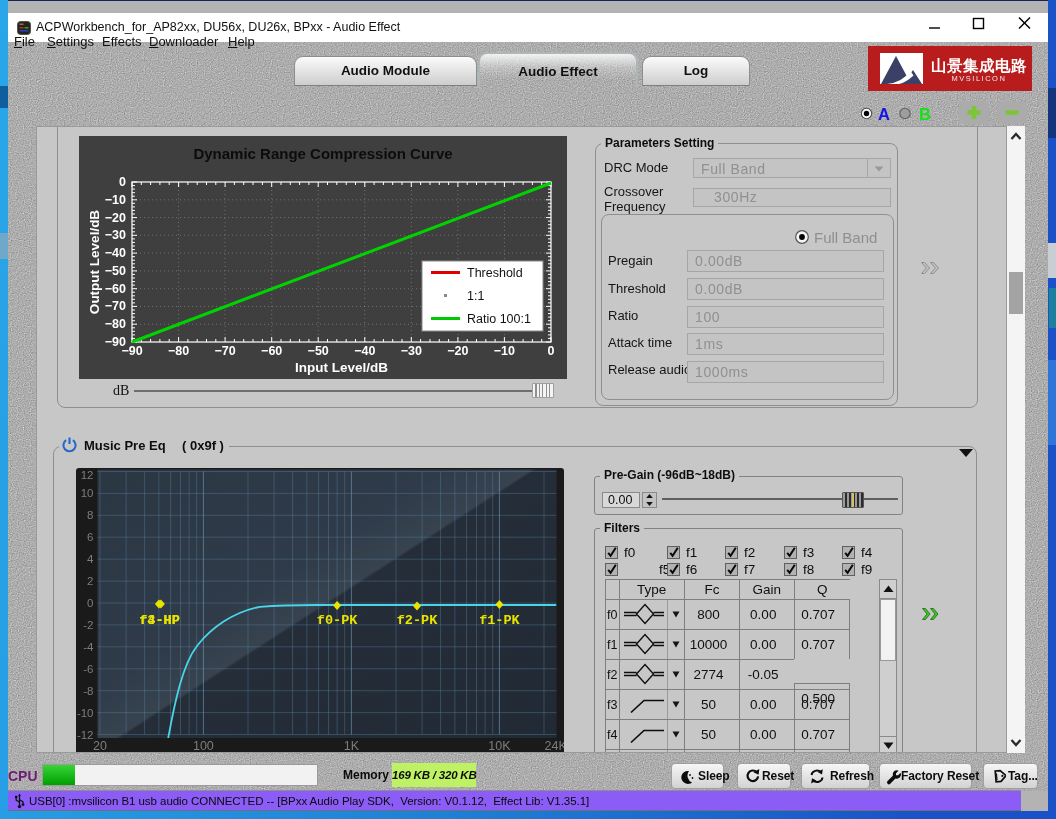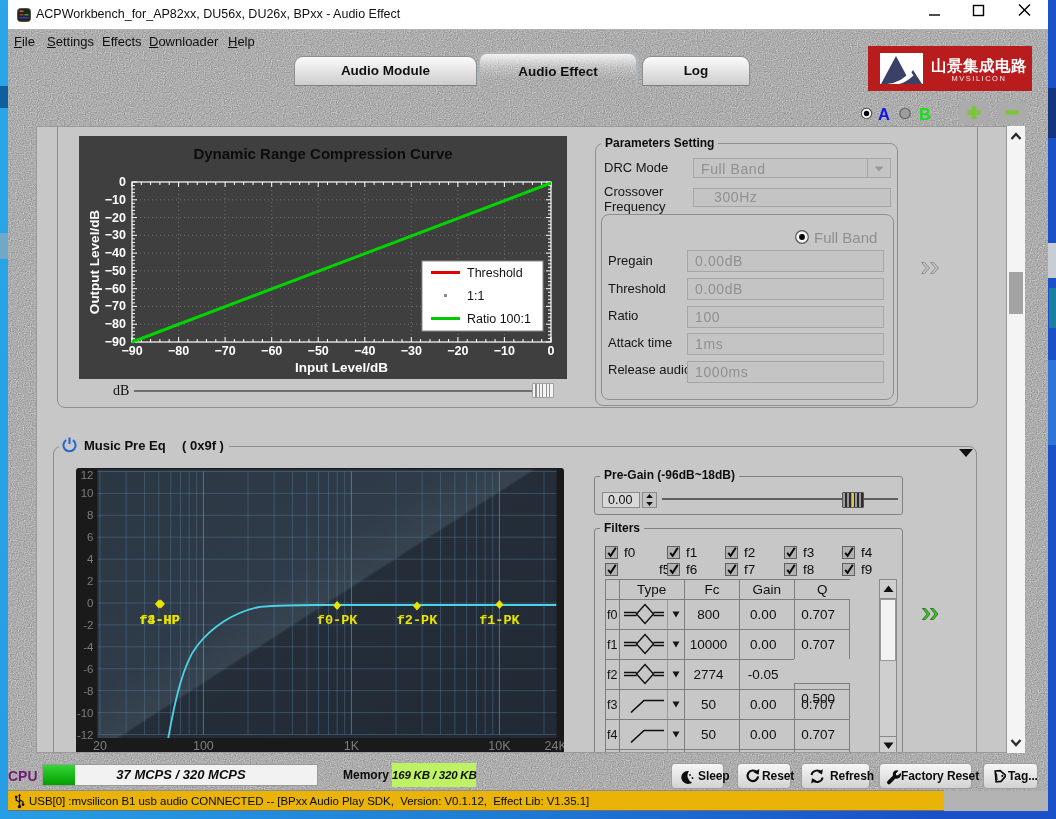--- a/index.html
+++ b/index.html
@@ -1,18 +1,18 @@
 <!DOCTYPE html>
 <html><head><meta charset="utf-8"><style>
 *{margin:0;padding:0;box-sizing:border-box;}
 html,body{width:1056px;height:819px;overflow:hidden;}
 body{position:relative;font-family:"Liberation Sans", sans-serif;background:linear-gradient(100deg,#29a7e9 0%,#1e7fd6 50%,#1a50c8 90%);}
 .abs{position:absolute;}
 .win{position:absolute;left:8px;top:0;width:1040px;height:811px;background:#b3b3b3;border-top:1px solid #12245e;}
-.titlebar{position:absolute;left:8px;top:0;width:1040px;height:29px;background:#ffffff;}
+.titlebar{position:absolute;left:8px;top:13px;width:1040px;height:29px;background:#ffffff;}
 .tb-title{position:absolute;left:28px;top:7px;font-size:12.5px;color:#111;}
 .panel{position:absolute;left:36px;top:126px;width:971px;height:627px;background:#c7c7c7;border:1px solid #9a9a9a;overflow:hidden;}
 .gbox{position:absolute;border:1px solid #8f8f8f;border-radius:8px;}
 .gtitle{position:absolute;font-size:12px;font-weight:bold;color:#0d0d0d;background:#c7c7c7;padding:0 4px;}
 .lbl{position:absolute;font-size:13px;color:#151515;}
 .dis-box{position:absolute;background:#c4c4c4;border:1px solid #a6a6a6;font-size:14px;color:#909090;line-height:20px;padding-left:7px;letter-spacing:0.6px;}
 .menu-item{position:absolute;top:34px;font-size:13px;color:#101010;}
 .menu-item span{text-decoration:underline;}
 .tab{position:absolute;text-align:center;font-weight:bold;font-size:13.5px;color:#101010;border:1px solid #8d8d8d;border-bottom:none;border-radius:9px 9px 0 0;background:linear-gradient(#fbfbfb,#cdcdcd);}
 .btn{position:absolute;background:linear-gradient(#f6f6f6,#d2d2d2);border:1px solid #9f9f9f;border-radius:4px;font-size:12px;font-weight:bold;color:#0d0d0d;letter-spacing:-0.1px;}
@@ -620,21 +620,20 @@
       <path d="M 0.5,0.5 L 10.5,0.5 L 5.5,7 Z" fill="#111"></path>
     </svg>
     <svg class="abs" style="left:885px;top:481px" width="18" height="13">
       <path d="M 0.5,0.5 L 3.4,0.5 L 8,6 L 3.4,11.5 L 0.5,11.5 L 5.1,6 Z" fill="#44c32c" stroke="#2b7a1f" stroke-width="1"></path>
       <path d="M 8.5,0.5 L 11.4,0.5 L 16,6 L 11.4,11.5 L 8.5,11.5 L 13.1,6 Z" fill="#44c32c" stroke="#2b7a1f" stroke-width="1"></path>
     </svg>
   </div>
 <div class="abs" style="left:8px;top:768px;font-size:14px;font-weight:bold;color:#701a75;z-index:2">CPU</div>
 <div class="abs" style="left:42px;top:764px;width:276px;height:22px;background:#f2f2f2;border:1px solid #9b9b9b;z-index:2">
 <div class="abs" style="left:0;top:0;width:32px;height:20px;background:linear-gradient(#37d437,#00a000);"></div>
-<div class="abs" style="left:0;top:2px;width:276px;text-align:center;font-size:13px;font-weight:bold;font-style:italic;color:#0b0b0b;">37 MCPS / 320 MCPS</div>
   </div>
 <div class="abs" style="left:343px;top:768px;font-size:12px;font-weight:bold;color:#0b0b0b;z-index:2">Memory</div>
 <div class="abs" style="left:392px;top:763px;width:84px;height:24px;background:#bef264;z-index:2;text-align:center;font-size:11.5px;letter-spacing:-0.2px;font-weight:bold;font-style:italic;color:#0b0b0b;line-height:24px;white-space:nowrap;">169 KB / 320 KB</div>
 <div class="btn" style="left:671px;top:763px;width:53px;height:26px;z-index:2;text-align:right;">
     <svg class="abs" style="left:7px;top:5px" width="16" height="16">
       <path d="M 10,2 A 6.5,6.5 0 1 0 13,13.4 A 7.5,7.5 0 0 1 10,2 Z" fill="#0c0c0c"></path>
       <circle cx="11" cy="6" r="0.9" fill="#0c0c0c"></circle>
       <circle cx="13.5" cy="9" r="0.9" fill="#0c0c0c"></circle>
     </svg>
     <span class="abs" style="left:26px;top:4.5px;white-space:nowrap;">Sleep</span>
@@ -664,21 +663,21 @@
 <div class="btn" style="left:983px;top:763px;width:55px;height:26px;z-index:2;">
     <svg class="abs" style="left:6px;top:4.5px" width="16" height="16">
       <g transform="rotate(40 8 8)">
         <path d="M 2.0,5.2 L 5.5,1.7 L 13.2,1.7 L 13.2,9.4 L 9.7,12.9 Z" fill="none" stroke="#0c0c0c" stroke-width="1.7"></path>
         <circle cx="10.6" cy="4.3" r="1.1" fill="#0c0c0c"></circle>
         <line x1="4.6" y1="6.3" x2="9.2" y2="10.9" stroke="#0c0c0c" stroke-width="1.1"></line>
       </g>
     </svg>
     <span class="abs" style="left:24px;top:4.5px;white-space:nowrap;">Tag...</span>
   </div>
-<div class="abs" style="left:8px;top:790px;width:936px;height:21px;background:#eab308;border-top:1px solid #8e8e8e;border-bottom:1px solid #707070;z-index:2">
+<div class="abs" style="left:8px;top:790px;width:1013px;height:21px;background:#8b5cf6;border-top:1px solid #8e8e8e;border-bottom:1px solid #707070;z-index:2">
 <svg class="abs" style="left:5px;top:2px" width="14" height="17">
       <path d="M 6.5,2.5 L 6.5,12.5 M 6.5,9.2 L 3.2,7.2 L 3.2,5.2 M 6.5,6.8 L 10,8.8 L 10,10.4" fill="none" stroke="#0d0d0d" stroke-width="1.25"></path>
       <circle cx="6.5" cy="13.6" r="1.7" fill="#0d0d0d"></circle>
       <rect x="2" y="2.8" width="2.4" height="2.4" fill="#0d0d0d"></rect>
       <circle cx="10" cy="11.6" r="1.4" fill="#0d0d0d"></circle>
       <path d="M 5.1,3 L 7.9,3 L 6.5,0.4 Z" fill="#0d0d0d"></path>
     </svg>
 <div class="abs" style="left:21px;top:4px;font-size:11.5px;font-weight:normal;letter-spacing:-0.05px;color:#0a0a0a;">USB[0] :mvsilicon B1 usb audio CONNECTED -- [BPxx Audio Play SDK,&nbsp; Version: V0.1.12,&nbsp; Effect Lib: V1.35.1]</div>
 </div>
 <div class="abs" style="left:1048px;top:88px;width:8px;height:50px;background:#12357e;"></div>

